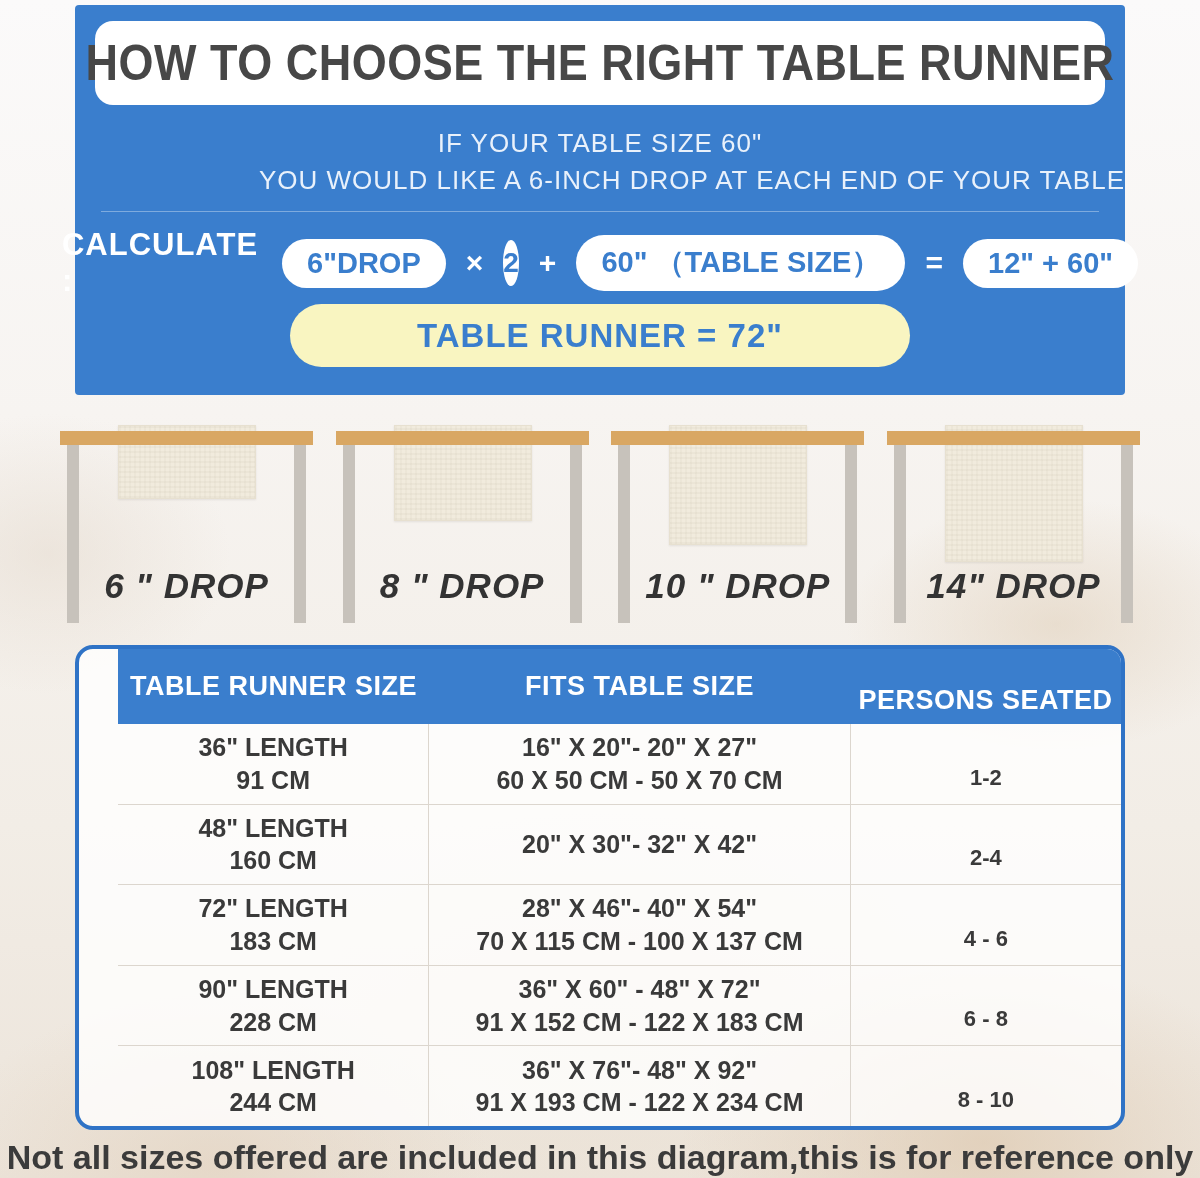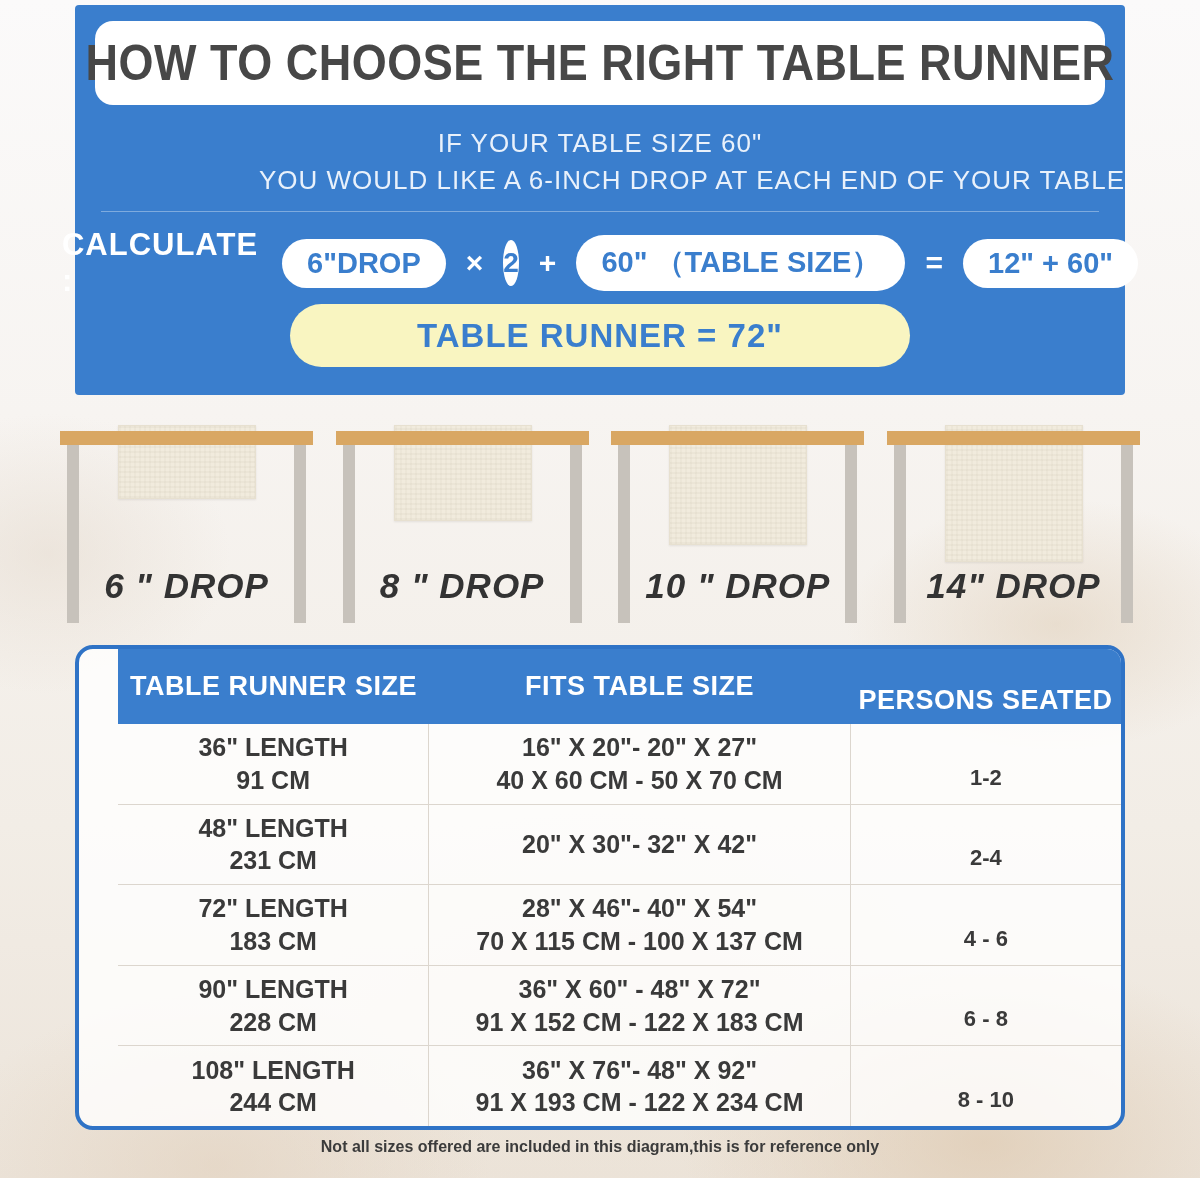--- a/index.html
+++ b/index.html
@@ -69,21 +69,21 @@
   .c3{width:27%;margin-top:28px;}
   .tbody{display:flex;flex-direction:column;height:402px;}
   .trow{flex:1;display:flex;border-top:1px solid #dcd6ce;}
   .trow:first-child{border-top:none;}
   .td{display:flex;flex-direction:column;justify-content:center;text-align:center;
     color:#3a3a3a;font-weight:bold;font-size:25px;line-height:1.3;}
   .td.c2{border-left:1px solid #dcd6ce;border-right:1px solid #dcd6ce;}
   .td.c3{font-size:22px;}
   
   .note{position:absolute;top:1138px;left:0;width:100%;margin:0;text-align:center;
-    font-size:16px;font-weight:bold;color:#3b3b3b;}
+    font-size:34px;font-weight:bold;color:#3b3b3b;}
 </style>
 </head>
 <body>
 
 <div class="canvas">
   <div class="bg"></div>
 
   <section class="hero">
     <div class="title-banner">
       <h1>HOW TO CHOOSE THE RIGHT TABLE RUNNER</h1>
@@ -147,29 +147,29 @@
     </div>
     <div class="tbody">
 
       <div class="trow">
         <div class="td c1">
           <div>36" LENGTH</div>
           <div>91 CM</div>
         </div>
         <div class="td c2">
           <div>16" X 20"- 20" X 27"</div>
-          <div>40 X 60 CM - 50 X 70 CM</div>
+          <div>60 X 50 CM - 50 X 70 CM</div>
         </div>
         <div class="td c3">1-2</div>
       </div>
 
       <div class="trow">
         <div class="td c1">
           <div>48" LENGTH</div>
-          <div>231 CM</div>
+          <div>160 CM</div>
         </div>
         <div class="td c2">
           <div>20" X 30"- 32" X 42"</div>
         </div>
         <div class="td c3">2-4</div>
       </div>
 
       <div class="trow">
         <div class="td c1">
           <div>72" LENGTH</div>

